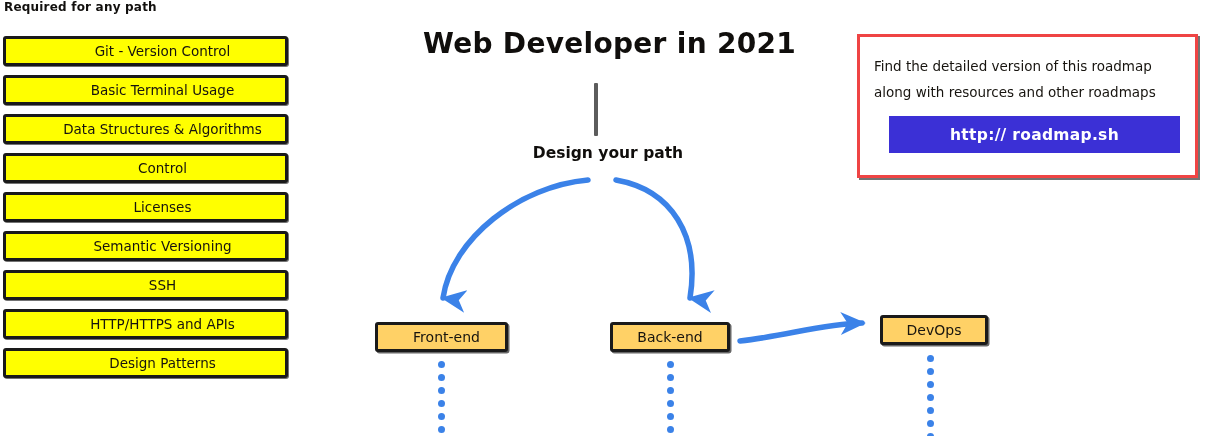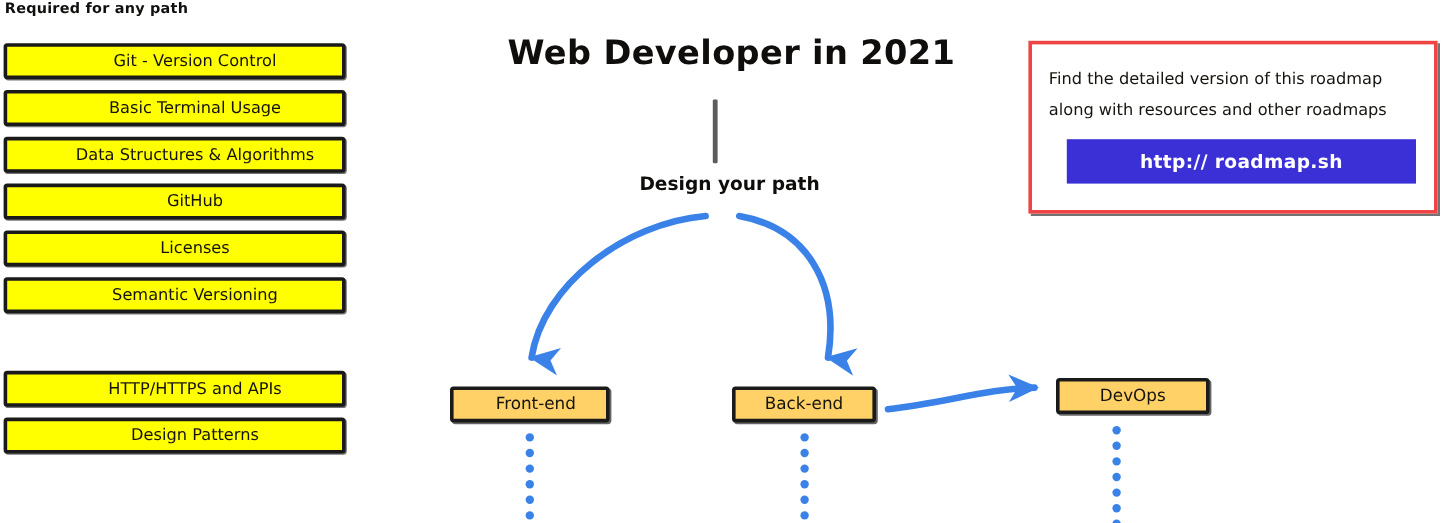--- a/index.html
+++ b/index.html
@@ -106,21 +106,21 @@
     display: flex;
     align-items: center;
     justify-content: center;
     font-size: 14px;
     color: #17140f;
     white-space: nowrap;
     box-shadow: 1.5px 1.5px 0 rgba(0,0,0,0.6);
   }
   #node-frontend { left: 375px; top: 322px; width: 133px; padding-left: 10px; }
   #node-backend  { left: 610px; top: 322px; width: 120px; }
-  #node-devops   { left: 880px; top: 315px; width: 128px; }
+  #node-devops   { left: 880px; top: 315px; width: 108px; }
 
   .dotted-trail {
     position: absolute;
     width: 7px;
   }
   .dotted-trail i {
     display: block;
     width: 7px;
     height: 7px;
     border-radius: 50%;
@@ -173,23 +173,24 @@
   }
 </style>
 </head>
 <body>
 
 <div id="required-section">
   <div id="required-heading">Required for any path</div>
   <div class="req-item" style="top:36px">Git - Version Control</div>
   <div class="req-item" style="top:114px">Data Structures &amp; Algorithms</div>
   <div class="req-item" style="top:75px">Basic Terminal Usage</div>
-  <div class="req-item" style="top:153px">GitHub</div>
+  <div class="req-item" style="top:153px">Control</div>
   <div class="req-item" style="top:192px">Licenses</div>
   <div class="req-item" style="top:231px">Semantic Versioning</div>
+  <div class="req-item" style="top:270px">SSH</div>
   <div class="req-item" style="top:309px">HTTP/HTTPS and APIs</div>
   <div class="req-item" style="top:348px">Design Patterns</div>
 </div>
 
 <div id="main-title">Web Developer in 2021</div>
 <div id="trunk-line"></div>
 <div id="choose-path-label">Design your path</div>
 
 <svg id="flow-svg" viewBox="0 0 1207 436">
   <defs>

